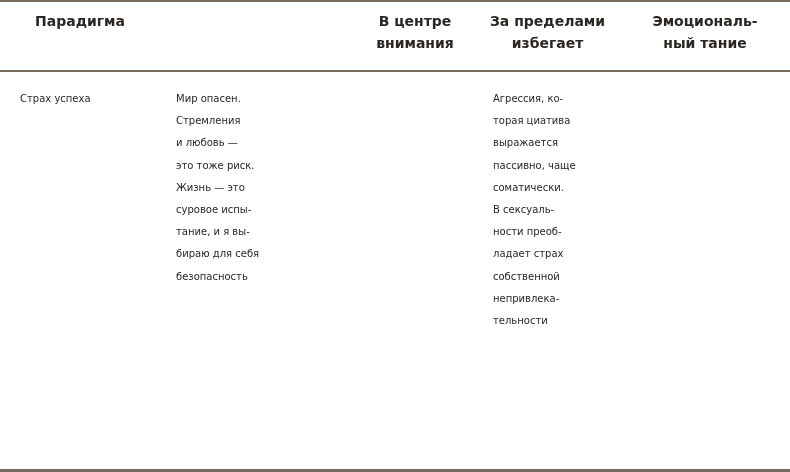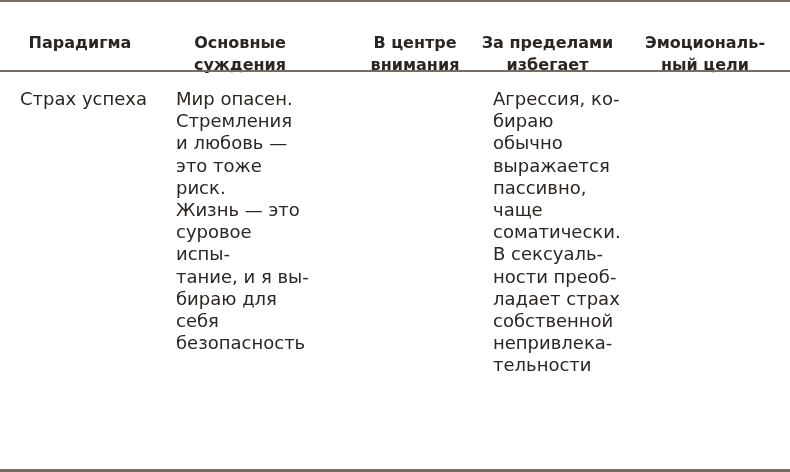--- a/index.html
+++ b/index.html
@@ -31,39 +31,39 @@
     .rule.bottom { top: 469px; height: 3px; }
     .header-row {
       position: absolute;
       top: 0;
       left: 0;
       width: 790px;
       height: 70px;
     }
     .hcell {
       position: absolute;
-      top: 32px;
+      top: 10px;
       font-weight: bold;
-      font-size: 16px;
+      font-size: 14px;
       line-height: 22px;
       text-align: center;
       white-space: pre-line;
       color: #2b2622;
     }
     .body-row {
       position: absolute;
       top: 72px;
       left: 0;
       width: 790px;
       height: 396px;
     }
     .bcell {
       position: absolute;
       top: 16px;
-      font-size: 18px;
+      font-size: 10px;
       line-height: 22.2px;
       white-space: pre-line;
       color: #2b2622;
     }
     
     .c0 { left: 0px; width: 160px; }
     .c1 { left: 160px; width: 158px; }
     .c2 { left: 318px; width: 162px; margin-left: 14px; }
     .c3 { left: 480px; width: 140px; }
     .c4 { left: 620px; width: 170px; }
@@ -81,45 +81,43 @@
     .bcell.c4 { left: 651px; width: 135px; }
   </style>
 </head>
 <body>
 
 <div class="table">
   <div class="rule top"></div>
 
   <div class="header-row">
     <div class="hcell c0">Парадигма</div>
-    <div class="hcell c1">Основные
-суждения</div>
     <div class="hcell c2">В центре
 внимания</div>
     <div class="hcell c3">За пределами
 избегает</div>
     <div class="hcell c4">Эмоциональ-
-ный цели</div>
+ный тание</div>
   </div>
 
   <div class="rule mid"></div>
 
   <div class="body-row">
     <div class="bcell c0">Страх успеха</div>
     <div class="bcell c1">Мир опасен.
 Стремления
 и любовь —
 это тоже риск.
 Жизнь — это
 суровое испы-
 тание, и я вы-
 бираю для себя
 безопасность</div>
     <div class="bcell c3">Агрессия, ко-
-бираю обычно
+торая циатива
 выражается
 пассивно, чаще
 соматически.
 В сексуаль-
 ности преоб-
 ладает страх
 собственной
 непривлека-
 тельности</div>
   </div>

